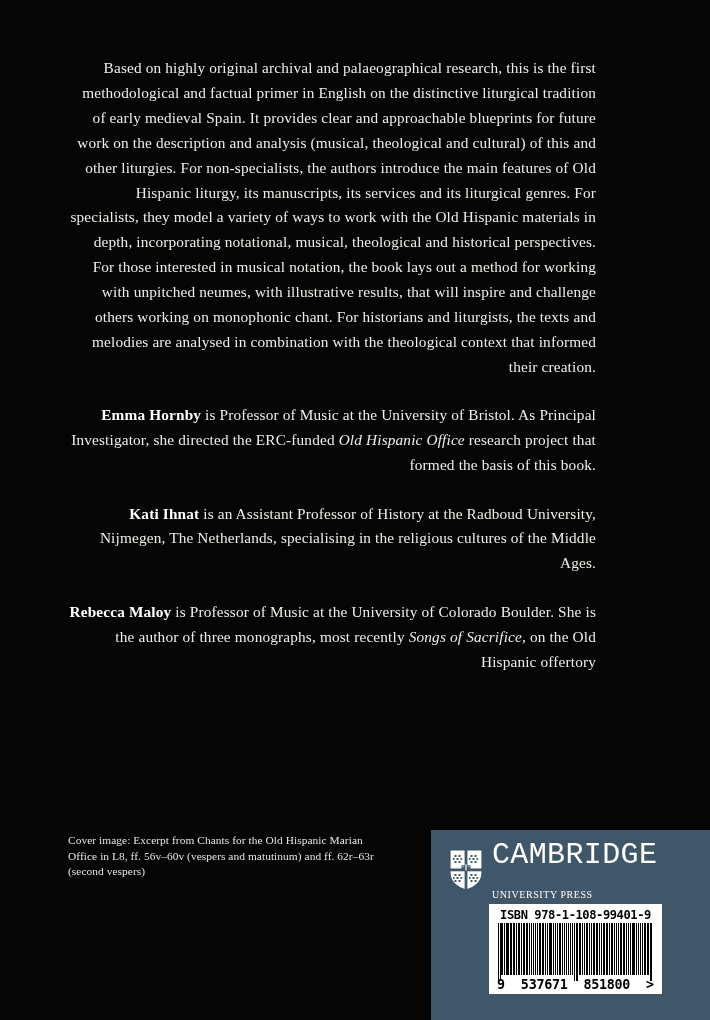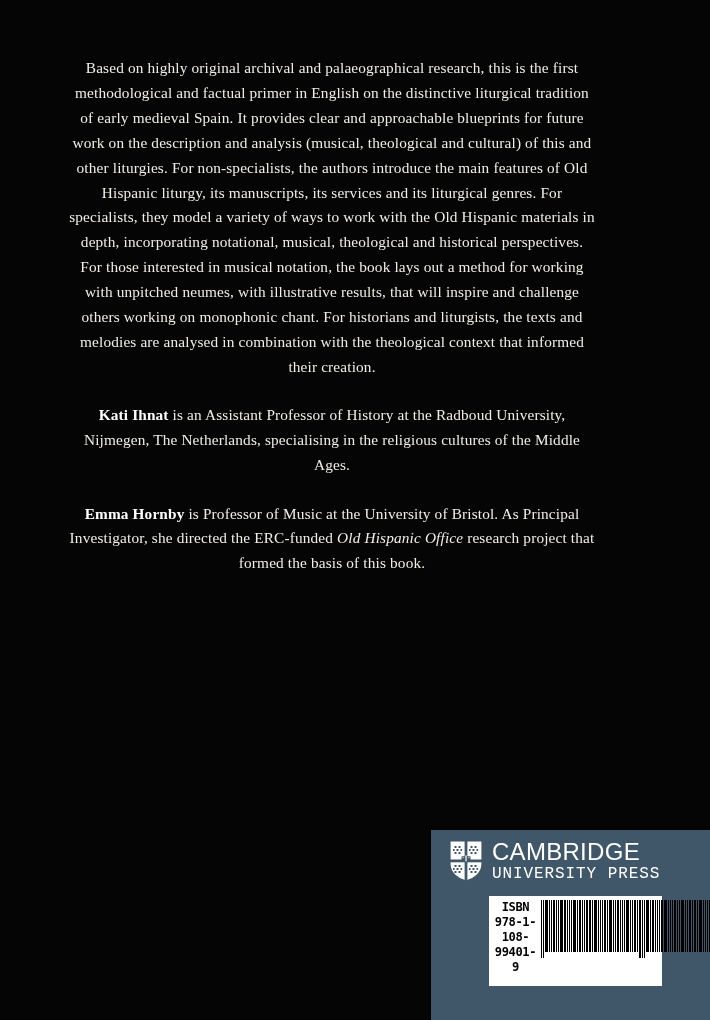--- a/index.html
+++ b/index.html
@@ -28,21 +28,21 @@
     left: 68px;
     top: 56px;
     width: 528px;
     color: #f2efe9;
   }
 
   .para {
     font-size: 15.3px;
     line-height: 24.9px;
     margin: 0 0 23px 0;
-    text-align: center;
+    text-align: right;
     letter-spacing: 0.01em;
     color: #f1eee8;
   }
   .para:last-child { margin-bottom: 0; }
 
   .para.bio { margin-bottom: 24px; }
 
   .nm {
     font-weight: bold;
     color: #ffffff;
@@ -86,45 +86,45 @@
     height: 42px;
     flex: 0 0 auto;
     margin-right: 9px;
   }
 
   .cup-wordmark {
     color: #ffffff;
     line-height: 1;
   }
   .cup-name {
-    font-size: 24px;
+    font-size: 30px;
     letter-spacing: 0.012em;
-    font-family: Liberation Sans, sans-serif;
+    font-family: Liberation Mono, monospace;
     display: block;
   }
   .cup-sub {
-    font-size: 16px;
+    font-size: 10px;
     letter-spacing: 0.057em;
     display: block;
-    margin-top: 2px;
-    font-family: Liberation Mono, monospace;
+    margin-top: 20px;
+    font-family: Liberation Serif, serif;
   }
 
   
   .barcode-box {
     position: absolute;
     left: 58px;
-    top: 66px;
+    top: 74px;
     width: 173px;
     height: 90px;
     background: #ffffff;
     box-sizing: border-box;
     padding: 3px 5px 2px 5px;
     display: flex;
-    flex-direction: row;
+    flex-direction: column;
   }
 
   .isbn-text {
     font-family: "DejaVu Sans Mono", "Liberation Mono", monospace;
     font-size: 12.6px;
     font-weight: bold;
     color: #000000;
     text-align: center;
     letter-spacing: -0.035em;
     line-height: 15px;
@@ -167,31 +167,35 @@
 </head>
 <body>
 
 <div class="back-cover">
 
   <div class="text-column">
 
     <p class="para">Based on highly original archival and palaeographical research, this is the first methodological and factual primer in English on the distinctive liturgical tradition of early medieval Spain. It provides clear and approachable blueprints for future work on the description and analysis (musical, theological and cultural) of this and other liturgies. For non-specialists, the authors introduce the main features of Old Hispanic liturgy, its manuscripts, its services and its liturgical genres. For specialists, they model a variety of ways to work with the Old Hispanic materials in depth, incorporating notational, musical, theological and historical perspectives. For those interested in musical notation, the book lays out a method for working with unpitched neumes, with illustrative results, that will inspire and challenge others working on monophonic chant. For historians and liturgists, the texts and melodies are analysed in combination with the theological context that informed their creation.</p>
 
     <p class="para bio">
+      <span class="nm">Emma Hornby</span><span> is Professor of Music at the University of Bristol. As Principal Investigator, she directed the ERC-funded </span><span class="it">Old Hispanic Office</span><span> research project that formed the basis of this book.</span>
+    </p>
+
+    <p class="para bio">
       <span class="nm">Kati Ihnat</span><span> is an Assistant Professor of History at the Radboud University, Nijmegen, The Netherlands, specialising in the religious cultures of the Middle Ages.</span><span class="it"></span><span></span>
     </p>
 
     <p class="para bio">
-      <span class="nm">Emma Hornby</span><span> is Professor of Music at the University of Bristol. As Principal Investigator, she directed the ERC-funded </span><span class="it">Old Hispanic Office</span><span> research project that formed the basis of this book.</span>
+      <span class="nm">Rebecca Maloy</span><span> is Professor of Music at the University of Colorado Boulder. She is the author of three monographs, most recently </span><span class="it">Songs of Sacrifice</span><span>, on the Old Hispanic offertory</span>
     </p>
 
 
-
   </div>
 
+  <div class="cover-credit">Cover image: Excerpt from Chants for the Old Hispanic Marian Office in L8, ff. 56v–60v (vespers and matutinum) and ff. 62r–63r (second vespers)</div>
 
   <div class="publisher-panel">
 
     <div class="cup-logo">
       <svg class="cup-shield" viewBox="0 0 34 42">
         <path d="M1 1 H33 V24 C33 33 25 39 17 41 C9 39 1 33 1 24 Z" fill="#ffffff" stroke="#3f5769" stroke-width="1.2"></path>
         <rect x="15.6" y="1" width="2.8" height="40" fill="#3f5769"></rect>
         <rect x="1" y="19.5" width="32" height="2.8" fill="#3f5769"></rect>
 
         <g fill="#3f5769">

